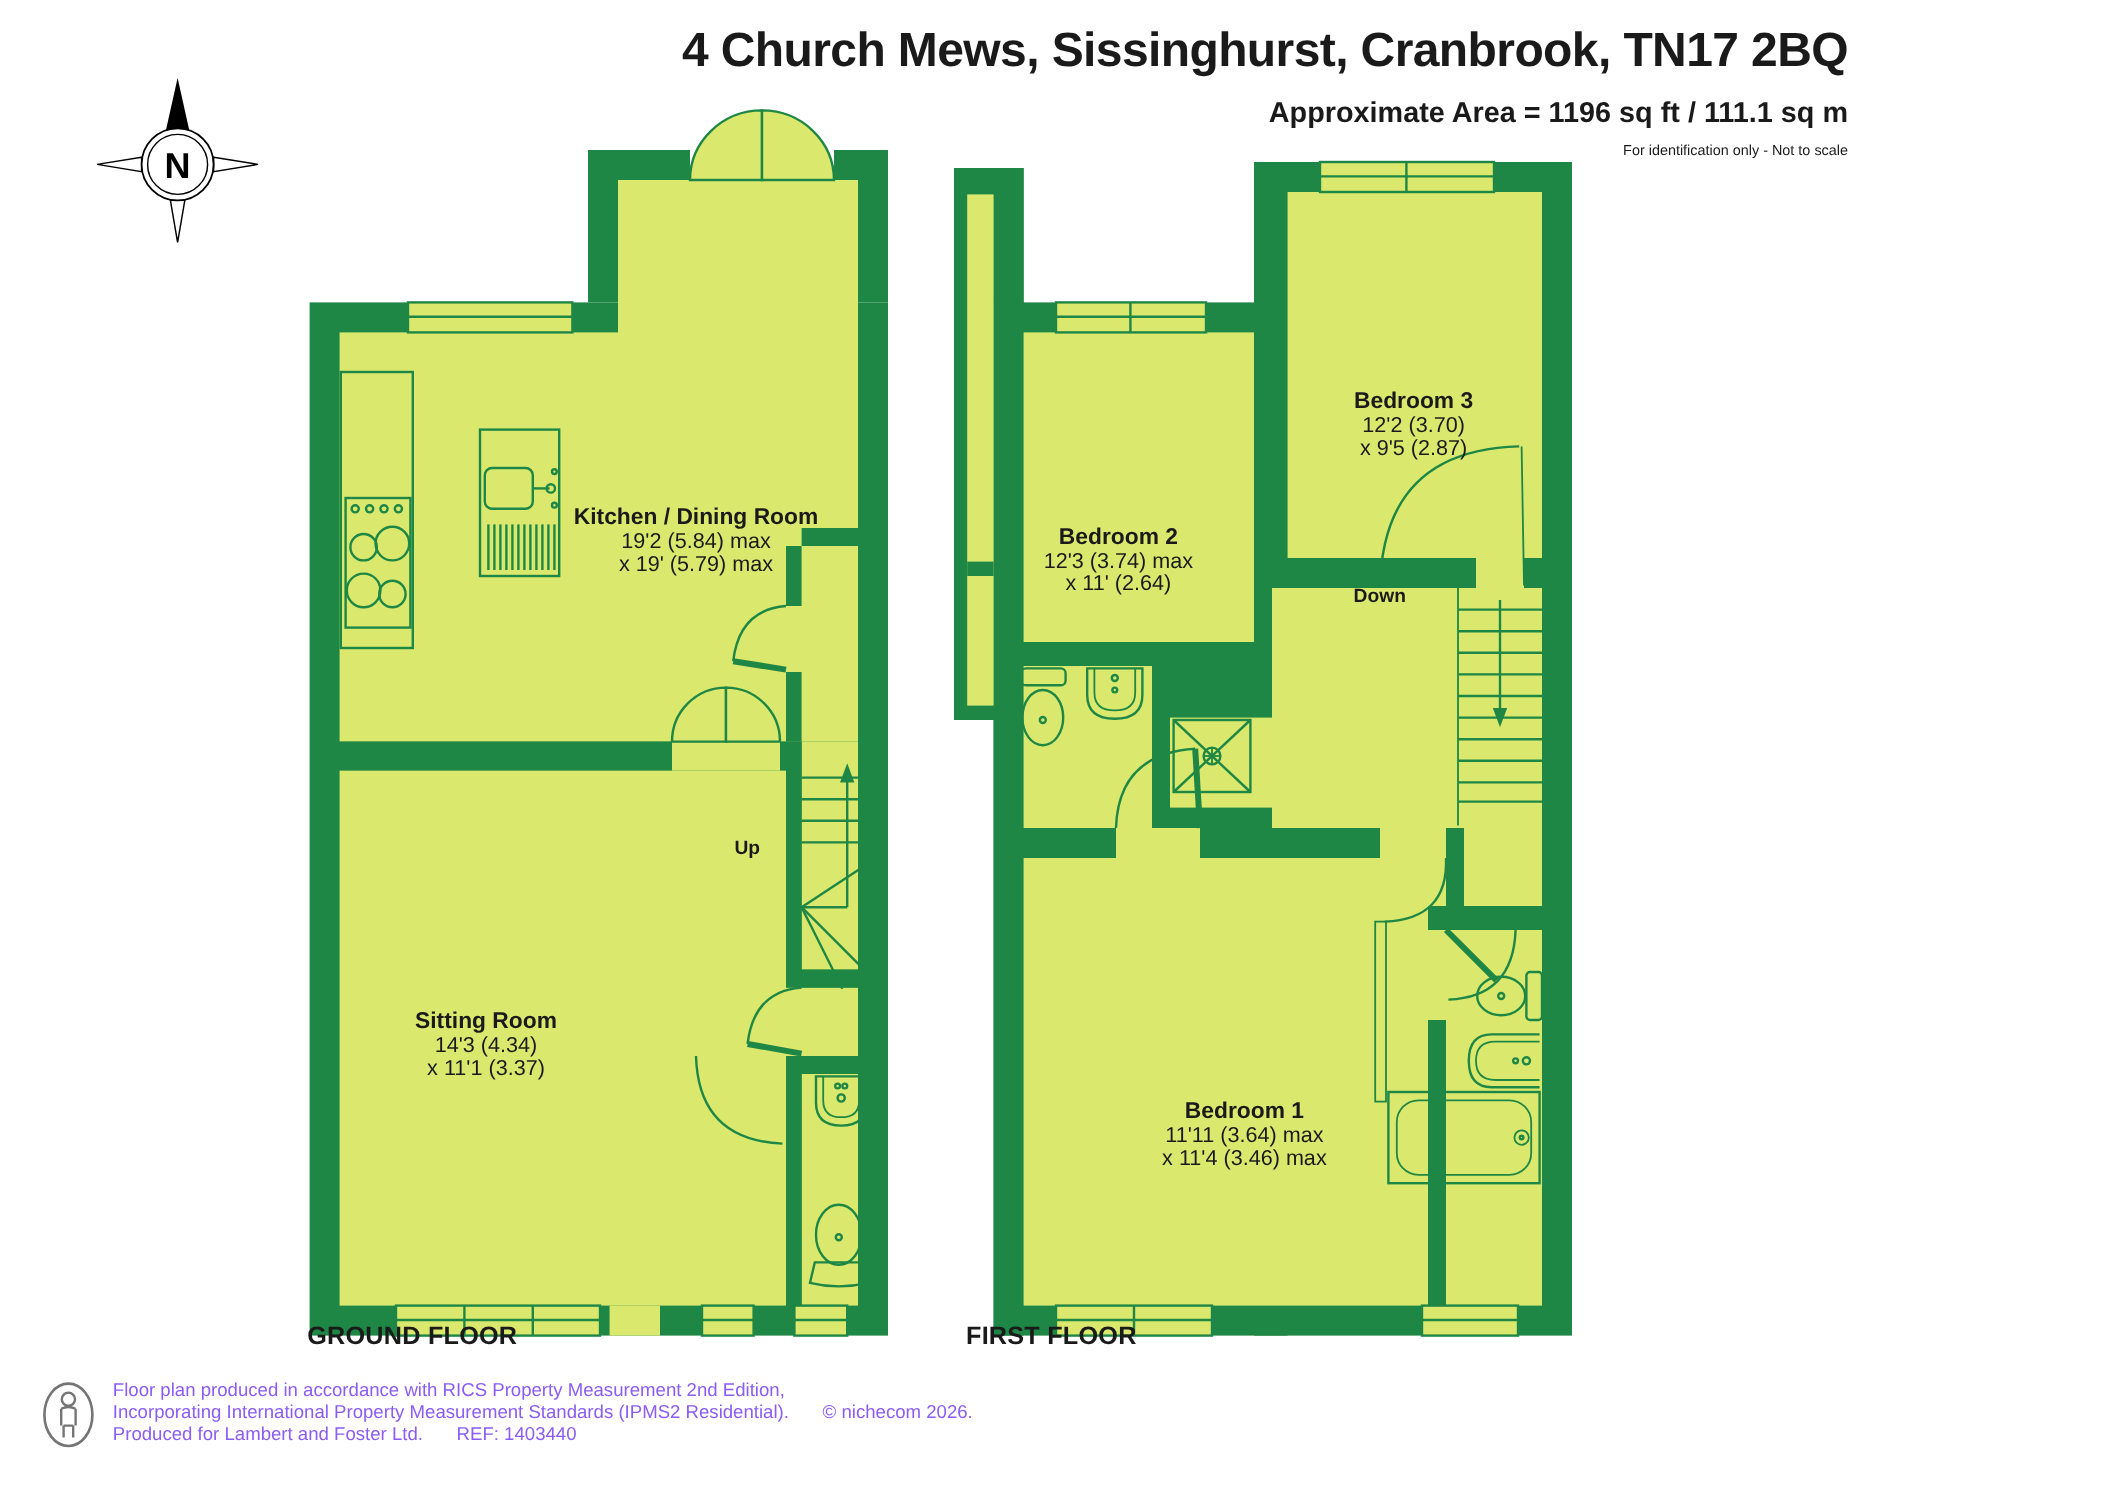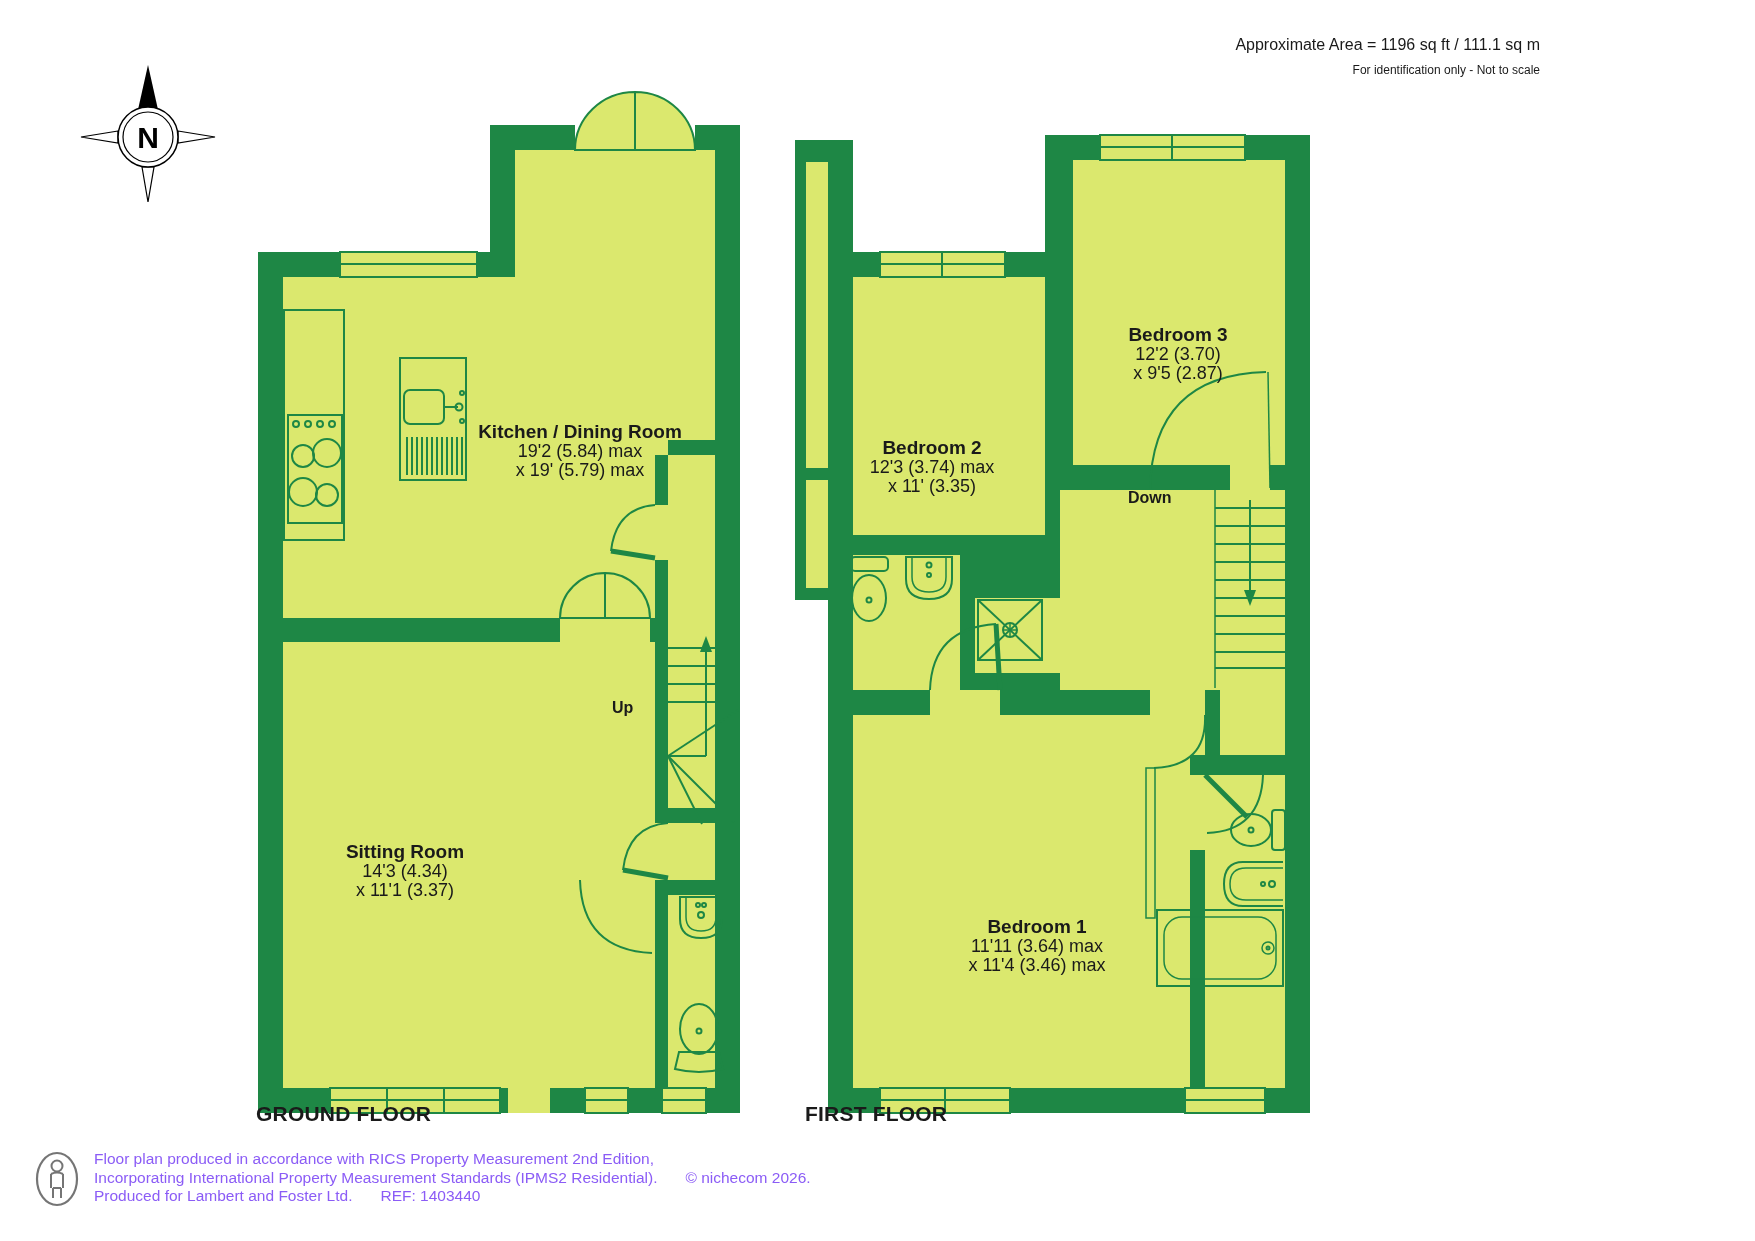--- a/index.html
+++ b/index.html
@@ -1,21 +1,21 @@
 <!DOCTYPE html>
 <html><head>
 <meta charset="utf-8">
 <style>
   html,body{margin:0;padding:0;background:#fff;}
   .canvas{position:relative;width:1755px;height:1241px;background:#ffffff;
           font-family:"Liberation Sans",sans-serif;overflow:hidden;color:#1a1a1a;}
   .plan-svg{position:absolute;left:0;top:0;}
   .header{position:absolute;top:20px;right:215px;text-align:right;}
   .header .title{font-size:40px;font-weight:bold;letter-spacing:-0.5px;}
-  .header .area{font-size:16px;font-weight:normal;margin-top:16px;}
+  .header .area{font-size:24px;font-weight:bold;margin-top:16px;}
   .header .note{font-size:12px;margin-top:9px;}
   .room-label{position:absolute;width:300px;text-align:center;font-size:18px;line-height:19.5px;margin-top:46px;}
   .room-label .rname{font-weight:bold;font-size:19px;}
   .stair-label{position:absolute;font-weight:bold;font-size:16px;text-align:left;}
   .floor-title{position:absolute;font-weight:bold;font-size:21px;letter-spacing:0.2px;}
   .compass{position:absolute;left:75px;top:62px;}
   .footer{position:absolute;left:34px;top:1150px;display:flex;align-items:flex-start;}
   .footer .ftext{margin-left:14px;font-size:15.5px;line-height:18.5px;color:#8b5cf6;}
   .footer .frow{white-space:nowrap;}
   .footer .fcopy{margin-left:28px;}
@@ -255,20 +255,21 @@
       <g fill="none" stroke="#1e8745" stroke-width="2">
         <rect x="1157" y="910" width="126" height="76"></rect>
         <rect x="1164" y="917" width="112" height="62" rx="18" stroke-width="1.5"></rect>
         <circle cx="1268" cy="948" r="6" stroke-width="1.5"></circle>
         <circle cx="1268" cy="948" r="1.5"></circle>
       </g>
     </g>
   </svg>
 
   <div class="header">
+    <div class="title">4 Church Mews, Sissinghurst, Cranbrook, TN17 2BQ</div>
     <div class="area">Approximate Area = 1196 sq ft / 111.1 sq m</div>
     <div class="note">For identification only - Not to scale</div>
   </div>
 
   <svg class="compass" width="150" height="150" viewBox="0 0 150 150">
     <polygon points="73,3 58,70 88,70" fill="#000"></polygon>
     <polygon points="43,69 6,75 43,81" fill="#fff" stroke="#000" stroke-width="1.2"></polygon>
     <polygon points="103,69 140,75 103,81" fill="#fff" stroke="#000" stroke-width="1.2"></polygon>
     <polygon points="67,105 73,140 79,105" fill="#fff" stroke="#000" stroke-width="1.2"></polygon>
     <circle cx="73" cy="75" r="30" fill="#fff" stroke="#000" stroke-width="1.5"></circle>
@@ -282,21 +283,21 @@
     <div>x 19' (5.79) max</div>
   </div>
   <div class="room-label" style="left:255px;top:796px;">
     <div class="rname">Sitting Room</div>
     <div>14'3 (4.34)</div>
     <div>x 11'1 (3.37)</div>
   </div>
   <div class="room-label" style="left:782px;top:392px;">
     <div class="rname">Bedroom 2</div>
     <div>12'3 (3.74) max</div>
-    <div>x 11' (3.35)</div>
+    <div>x 11' (2.64)</div>
   </div>
   <div class="room-label" style="left:1028px;top:279px;">
     <div class="rname">Bedroom 3</div>
     <div>12'2 (3.70)</div>
     <div>x 9'5 (2.87)</div>
   </div>
   <div class="room-label" style="left:887px;top:871px;">
     <div class="rname">Bedroom 1</div>
     <div>11'11 (3.64) max</div>
     <div>x 11'4 (3.46) max</div>

